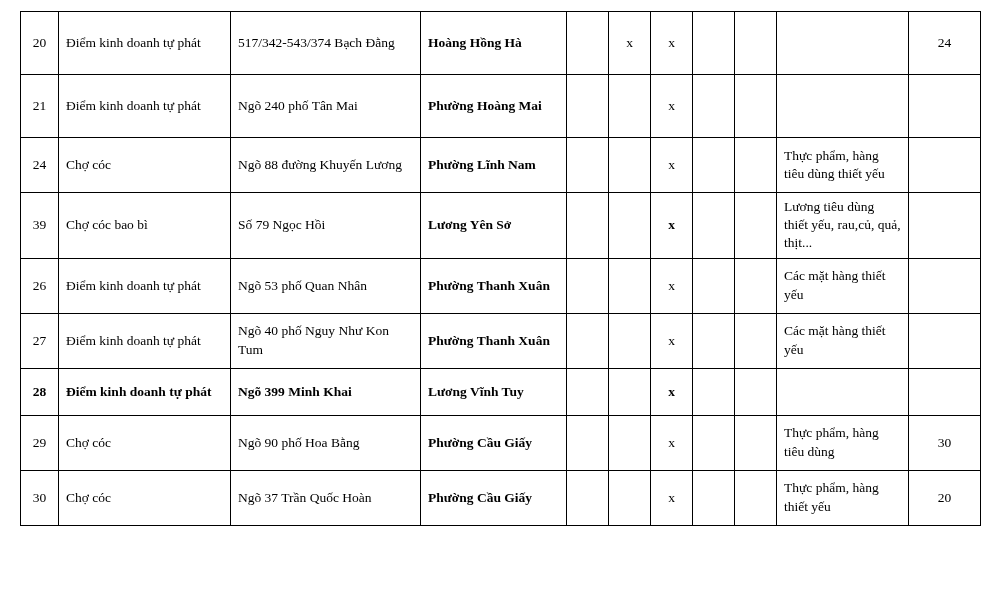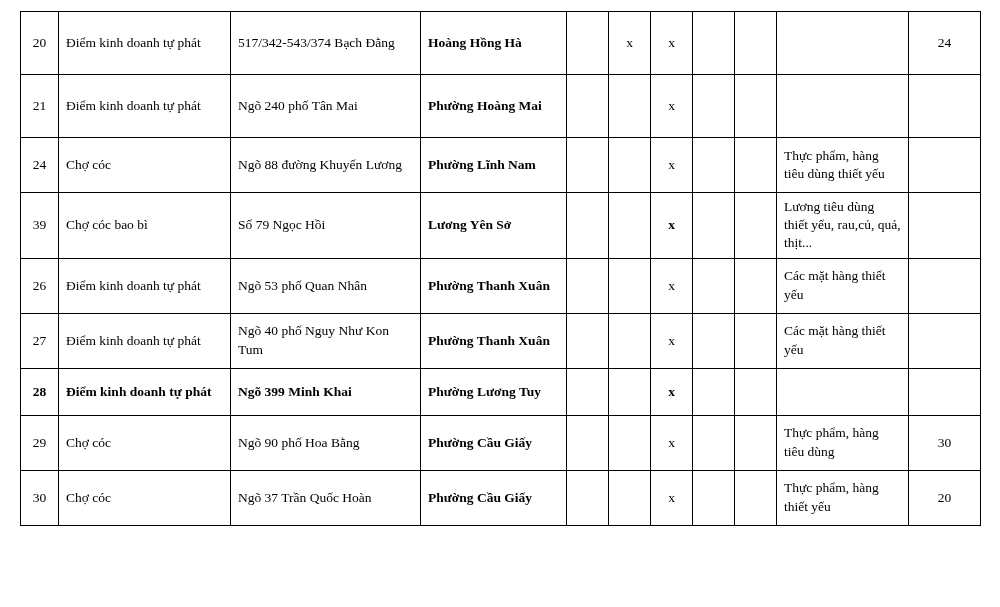--- a/index.html
+++ b/index.html
@@ -154,21 +154,21 @@
         <td class="cell-mark">x</td>
         <td class="cell-mark"></td>
         <td class="cell-mark"></td>
         <td class="cell-goods">Các mặt hàng thiết yếu</td>
         <td class="cell-count"></td>
       </tr>
       <tr class="row-short">
         <td class="cell-center">28</td>
         <td class="cell-left">Điểm kinh doanh tự phát</td>
         <td class="cell-left">Ngõ 399 Minh Khai</td>
-        <td class="cell-left cell-bold">Phường Lương Tuy</td>
+        <td class="cell-left cell-bold">Lương Vĩnh Tuy</td>
         <td class="cell-mark"></td>
         <td class="cell-mark"></td>
         <td class="cell-mark">x</td>
         <td class="cell-mark"></td>
         <td class="cell-mark"></td>
         <td class="cell-goods"></td>
         <td class="cell-count"></td>
       </tr>
       <tr class="row-mid">
         <td class="cell-center">29</td>

